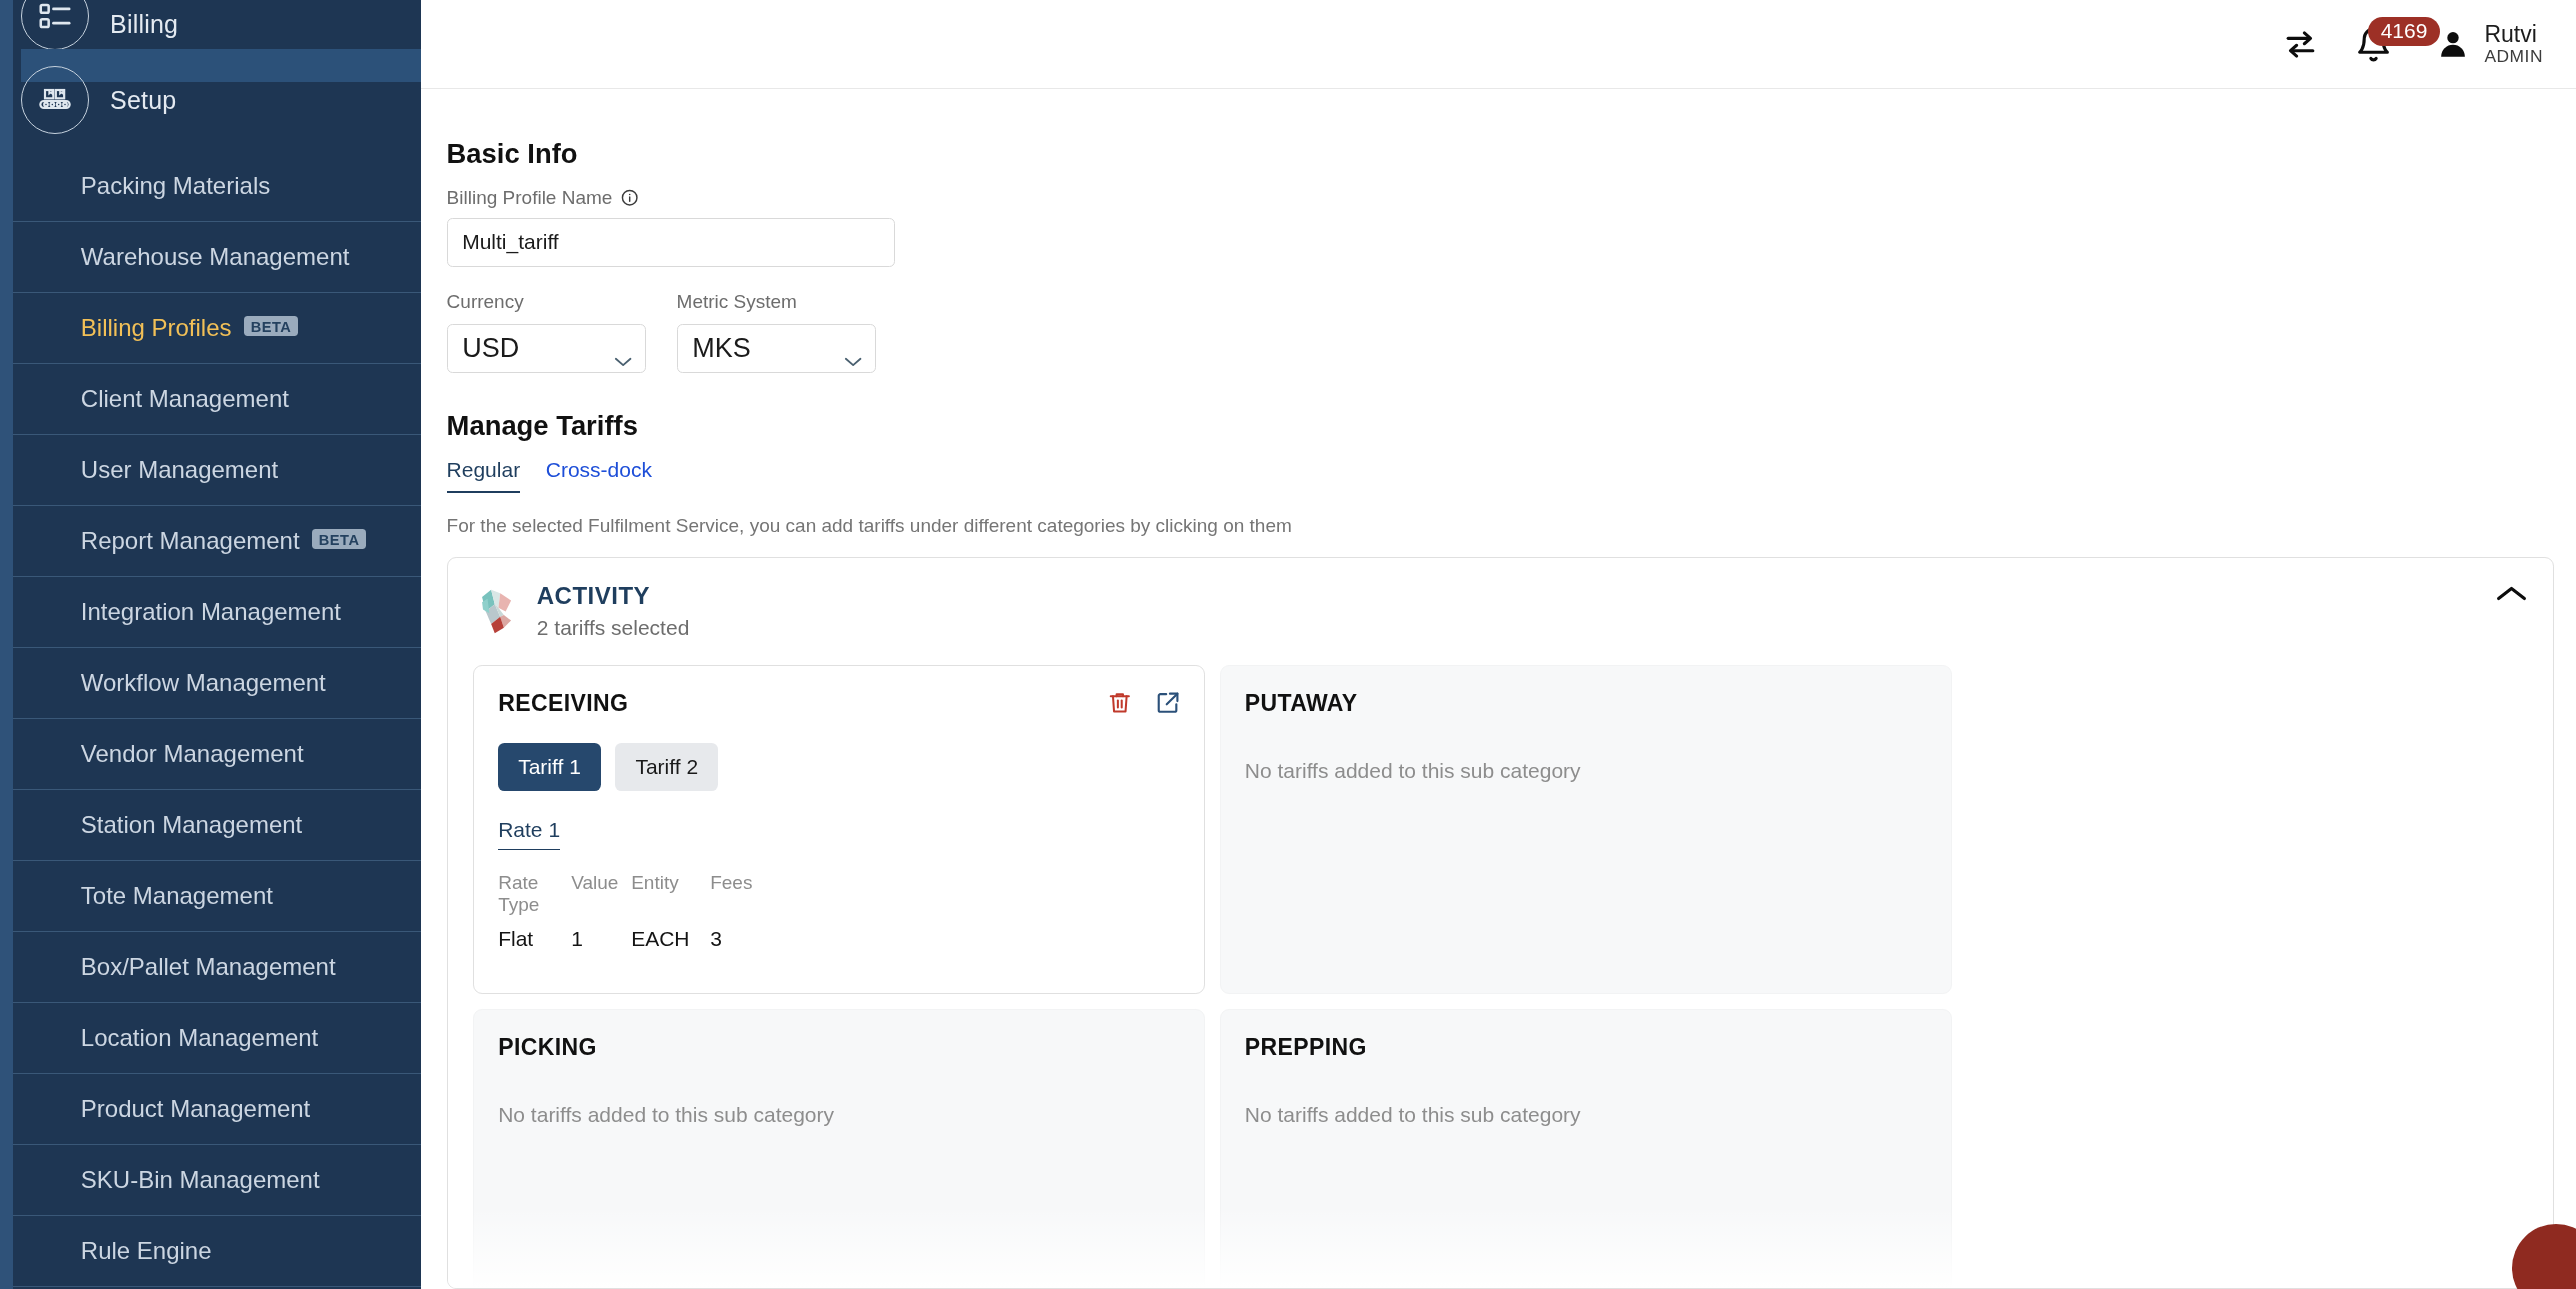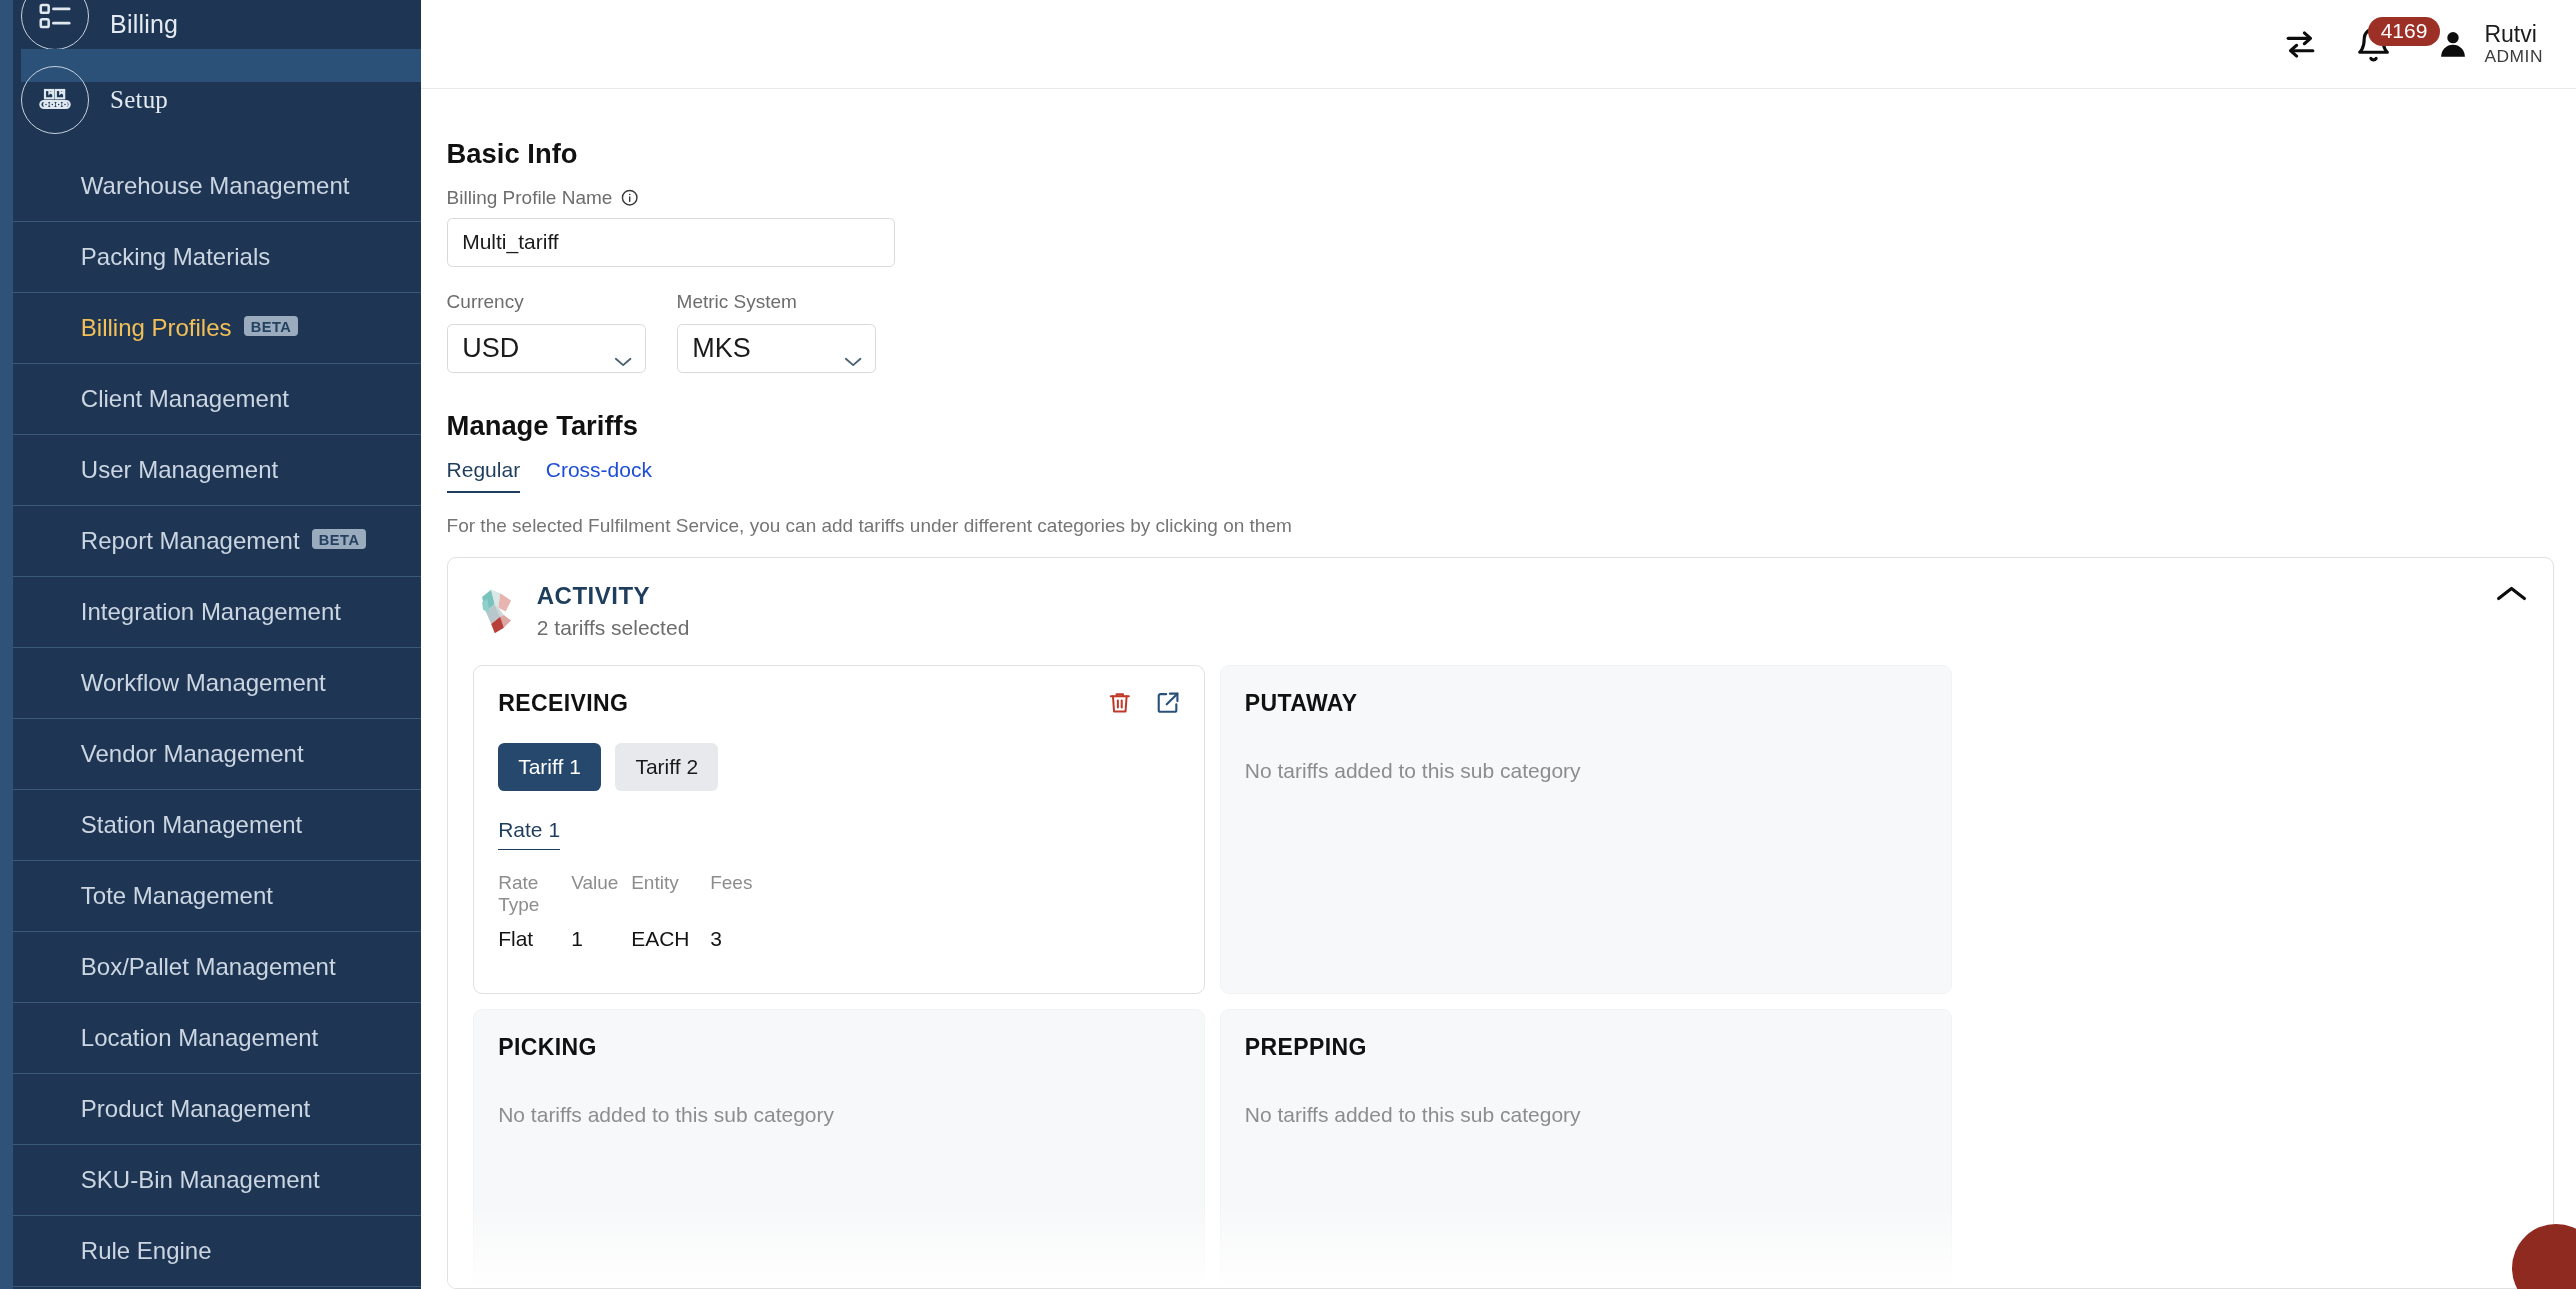--- a/index.html
+++ b/index.html
@@ -39,21 +39,21 @@
     width: 68px; height: 68px; min-width: 68px;
     border: 1.8px solid #c6d2de;
     border-radius: 50%;
     display: flex; align-items: center; justify-content: center;
     position: absolute; left: 0px;
   }
   .nav-main-label {
     color: #e4eaf1; font-size: 25px; margin-left: 82px; letter-spacing: 0.2px;
   }
   .nav-block-billing { height: 49px; position: relative; }
-  .nav-block-setup { height: 102px; position: relative; font-family: Liberation Serif, serif; }
+  .nav-block-setup { height: 102px; position: relative; }
 
   .band {
     position: absolute; left: 12.8px; right: 0; height: 33px;
     background: #2c5179;
   }
 
   .nav-list { padding-left: 12.8px; }
   .nav-item {
     height: 71px;
     display: flex; align-items: center;
@@ -247,24 +247,24 @@
               <circle cx="18" cy="14.7" r="1.1"></circle>
             </svg>
           </span>
           <span class="nav-main-label">Setup</span>
         </div>
       </div>
     </div>
 
     <div class="nav-list">
       <div class="nav-item">
+        <span>Packing Materials</span>
+      </div>
+      <div class="nav-item">
         <span>Warehouse Management</span>
-      </div>
-      <div class="nav-item">
-        <span>Packing Materials</span>
       </div>
       <div class="nav-item active">
         <span>Billing Profiles</span>
         <span class="beta-badge">BETA</span>
       </div>
       <div class="nav-item">
         <span>Client Management</span>
       </div>
       <div class="nav-item">
         <span>User Management</span>

